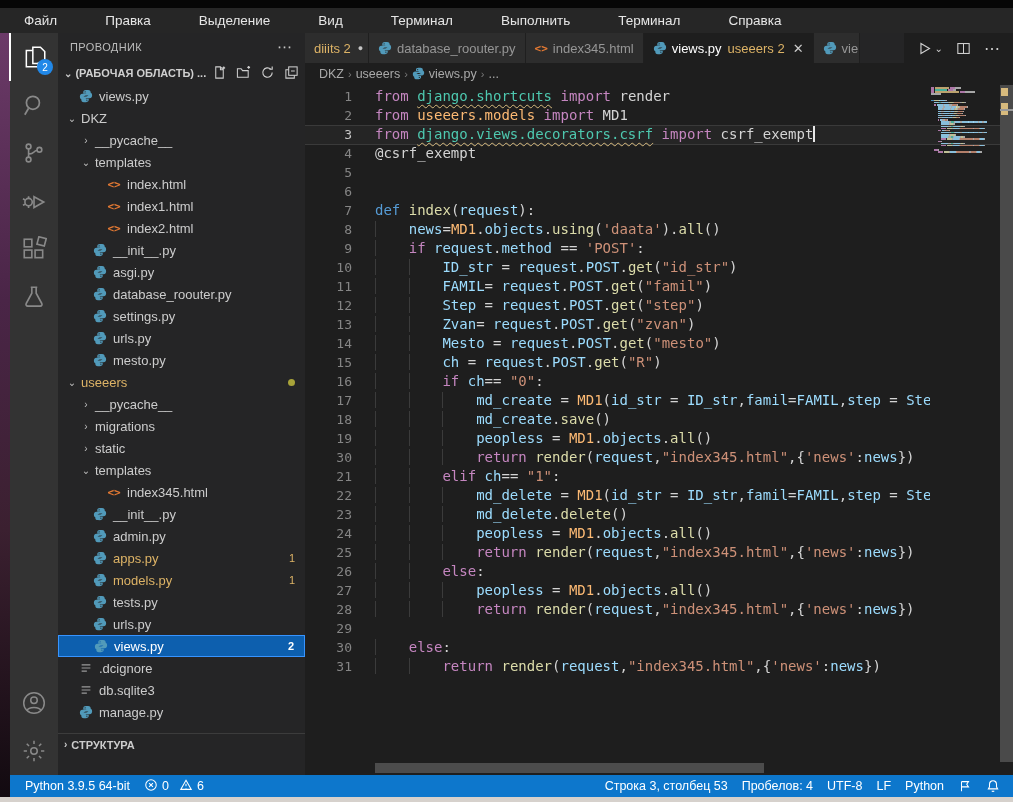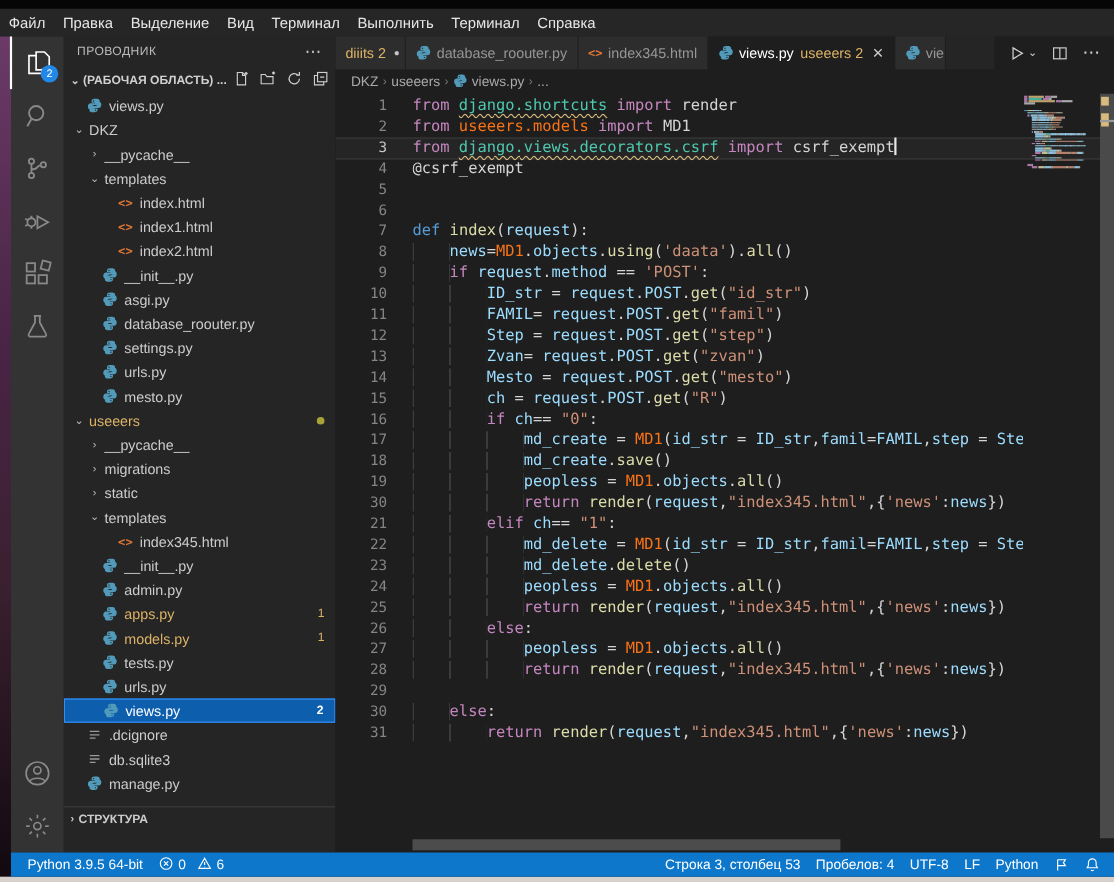--- a/index.html
+++ b/index.html
@@ -2,21 +2,21 @@
 <html><head>
 <meta charset="utf-8">
 <style>
   html,body{margin:0;padding:0;}
   body{width:1013px;height:802px;position:relative;overflow:hidden;background:#1e1e1e;
        font-family:"Liberation Sans",sans-serif;-webkit-font-smoothing:antialiased;}
   
   .titlebar{position:absolute;left:0;top:0;width:1013px;height:8px;background:#060606;}
   .menubar{position:absolute;left:0;top:8px;width:1013px;height:25px;background:#262626;
            display:flex;align-items:center;color:#e6e6e6;font-size:13.5px;z-index:5;}
-  .menubar .mi{padding:0 8px;cursor:default;}
+  .menubar .mi{padding:0 24px;cursor:default;}
   
   .edge{position:absolute;left:0;top:33px;width:10px;height:764px;
         background:linear-gradient(#6b3a68,#4a2547 35%,#3b2030 65%,#120a10);}
   .deskstrip{position:absolute;left:0;top:797px;width:1013px;height:5px;background:#d6d1cc;}
   
   .activitybar{position:absolute;left:10px;top:33px;width:48px;height:742px;background:#333333;
                display:flex;flex-direction:column;align-items:center;}
   .ab-icon{width:48px;height:48px;display:flex;align-items:center;justify-content:center;
            color:#898989;position:relative;}
   .ab-icon svg{width:26px;height:26px;}
@@ -76,21 +76,21 @@
   .code-area{position:absolute;left:0;top:52px;width:708px;height:690px;overflow:hidden;}
   .curline{position:absolute;left:0;top:40px;height:18px;right:13px;background:rgba(255,255,255,.035);
            border-top:1px solid #3a3a3a;border-bottom:1px solid #3a3a3a;z-index:0;}
   .gutter{position:absolute;left:0;top:2px;width:47px;z-index:1;text-align:right;
           font-family:"DejaVu Sans Mono",monospace;font-size:13px;color:#858585;}
   .gutter .ln{height:19px;line-height:19px;}
   .gutter .ln.cur{color:#c6c6c6;}
   .code-content{position:absolute;left:70px;top:2px;right:83px;z-index:1;
                 font-family:"DejaVu Sans Mono",monospace;font-size:14px;overflow:hidden;}
   .code-line{height:19px;line-height:19px;white-space:pre;}
-  .tk-k{color:#C586C0;} .tk-d{color:#569CD6;} .tk-t{color:#f97316;} .tk-f{color:#DCDCAA;}
+  .tk-k{color:#C586C0;} .tk-d{color:#569CD6;} .tk-t{color:#fdba74;} .tk-f{color:#DCDCAA;}
   .tk-v{color:#9CDCFE;} .tk-s{color:#CE9178;} .tk-w{color:#D4D4D4;}
   .tk-u{color:#4EC9B0;text-decoration:underline wavy #d7ba7d 1px;text-underline-offset:3px;}
   .ind{background-image:repeating-linear-gradient(90deg,#3b3b3b 0 1px,transparent 1px 33.6px);}
   .cursor{display:inline-block;width:2px;height:16px;background:#e8e8e8;vertical-align:-3px;}
   
   .minimap{position:absolute;right:14px;top:2px;width:68px;z-index:2;}
   .mm-line{height:1.5px;margin-bottom:0.65px;white-space:nowrap;font-size:0;}
   .mm-tk{display:inline-block;height:1.5px;vertical-align:top;opacity:.85;}
   .vscroll{position:absolute;right:0;top:0;bottom:13px;width:13px;background:#4a4a4a;z-index:3;}
   .vs-mark{position:absolute;left:1px;width:7px;background:#d7ba7d;}

